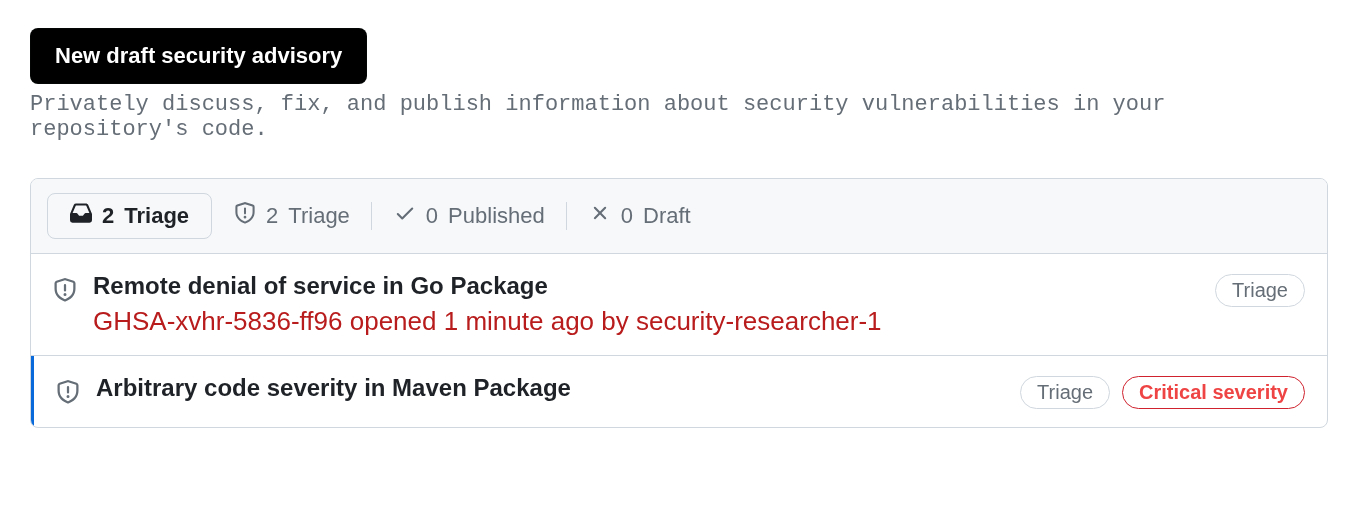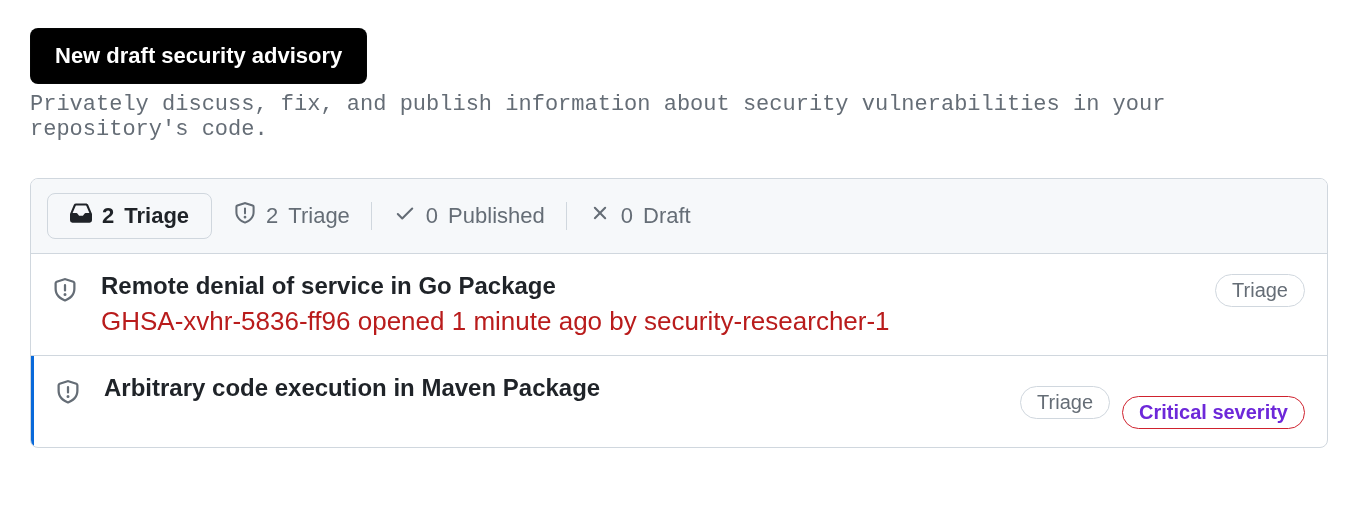--- a/index.html
+++ b/index.html
@@ -83,21 +83,21 @@
     }
     .filter-tab svg {
       width: 22px;
       height: 22px;
     }
     .advisory-row {
       display: flex;
       align-items: flex-start;
       padding: 18px 22px;
       border-bottom: 1px solid #d0d7de;
-      gap: 24px;
+      gap: 16px;
     }
     .advisory-row:last-child {
       border-bottom: none;
     }
     .advisory-row.highlighted {
       border-left: 3px solid #0969da;
     }
     .advisory-icon {
       margin-top: 6px;
       flex-shrink: 0;
@@ -129,23 +129,22 @@
     .badge {
       border: 1px solid #d0d7de;
       border-radius: 999px;
       padding: 4px 16px;
       font-size: 20px;
       color: #656d76;
       font-weight: 500;
     }
     .badge.critical {
       border-color: #cf222e;
-      color: #6d28d9;
-      font-weight: 600;
-      margin-top: 20px;
+      color: #ef4444;
+      font-weight: 600;
     }
   </style>
 </head>
 <body>
 
 <div class="header-row">
   <button class="new-btn">New draft security advisory</button>
 </div>
 <p class="subtitle">Privately discuss, fix, and publish information about security vulnerabilities in your repository's code.</p>
 
@@ -205,21 +204,21 @@
         </div>
         <div class="advisory-badges">
           <span class="badge">Triage</span>
         </div>
       </div>
       <div class="advisory-row highlighted">
         <div class="advisory-icon"><svg viewBox="0 0 16 16" fill="currentColor">
             <path d="M8.533.133a1.75 1.75 0 0 0-1.066 0l-5.25 1.68A1.75 1.75 0 0 0 1 3.48V7c0 1.566.32 3.182 1.303 4.682.983 1.498 2.585 2.813 5.032 3.855a1.7 1.7 0 0 0 1.33 0c2.447-1.042 4.049-2.357 5.032-3.855C14.68 10.182 15 8.566 15 7V3.48a1.75 1.75 0 0 0-1.217-1.667Zm-.61 1.429a.25.25 0 0 1 .153 0l5.25 1.68a.25.25 0 0 1 .174.238V7c0 1.358-.275 2.666-1.057 3.86-.784 1.194-2.121 2.34-4.366 3.297a.2.2 0 0 1-.154 0c-2.245-.956-3.582-2.104-4.366-3.298C2.775 9.666 2.5 8.36 2.5 7V3.48a.25.25 0 0 1 .174-.237ZM8 4a.75.75 0 0 1 .75.75v3.5a.75.75 0 0 1-1.5 0v-3.5A.75.75 0 0 1 8 4Zm0 8a1 1 0 1 1 0-2 1 1 0 0 1 0 2Z"></path>
           </svg></div>
         <div class="advisory-content">
-          <div class="advisory-title">Arbitrary code execution in Maven Package</div>
+          <div class="advisory-title">Arbitrary code severity in Maven Package</div>
         </div>
         <div class="advisory-badges">
           <span class="badge">Triage</span>
           <span class="badge critical">Critical severity</span>
         </div>
       </div>
     </div>
 </div>
 
 </body></html>

